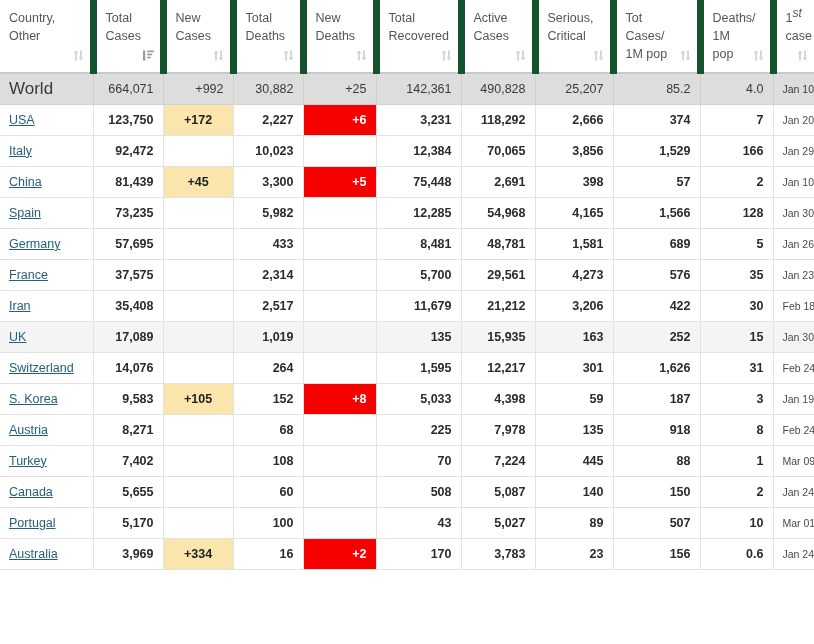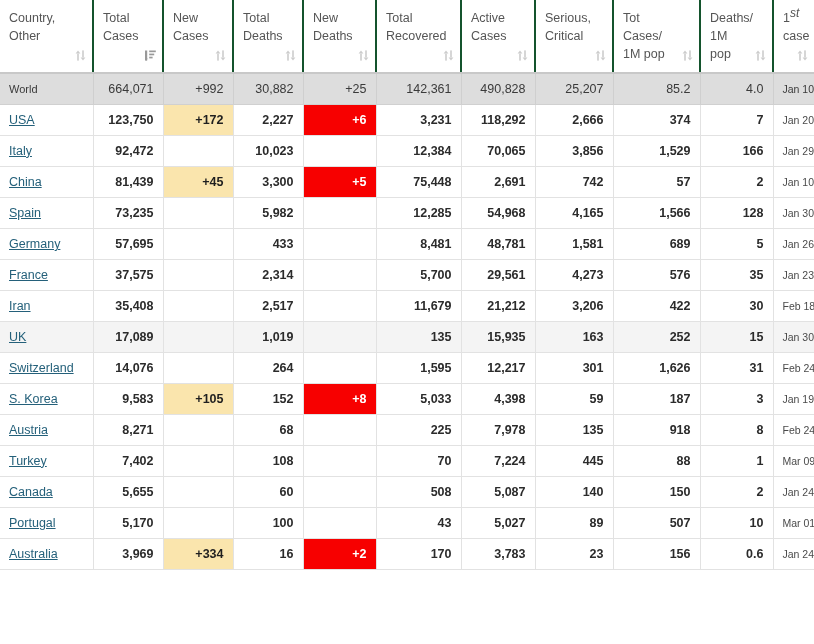--- a/index.html
+++ b/index.html
@@ -25,21 +25,21 @@
 
   
   thead th {
     background: #ffffff;
     color: #555555;
     font-weight: normal;
     font-size: 12.5px;
     text-align: left;
     vertical-align: top;
     padding: 9px 8px 9px 9px;
-    border-right: 2px solid #14532d;
+    border-right: 7px solid #14532d;
     border-bottom: 2px solid #c8c8c8;
     height: 48px;
     box-sizing: border-box;
     position: relative;
     line-height: 1.45;
   }
   thead th:last-child { border-right: none; }
 
   .th-inner {
     display: block;
@@ -96,25 +96,26 @@
     background: #f4f4f4;
   }
 
   td.cell-country a {
     color: #24607a;
     text-decoration: underline;
     font-size: 12.5px;
     font-weight: normal;
     margin-top: 48px;
   }
-  tr.row-world td.cell-country { color: #3a3a3a; font-size: 11px; }
+  tr.row-world td.cell-country { color: #3a3a3a; font-size: 17px; }
 
   td.hl-yellow {
     background: #fae5ad;
     color: #1f1f1f;
+    text-align: center;
   }
   td.hl-red {
     background: #f70000;
     color: #ffffff;
   }
 
   td.cell-date {
     font-size: 10.5px;
     font-weight: normal;
     color: #4a4a4a;
@@ -342,21 +343,21 @@
         <td class="cell-date">Jan 29</td>
       </tr>
       <tr>
         <td class="cell-country"><a href="#">China</a></td>
         <td>81,439</td>
         <td class="hl-yellow">+45</td>
         <td>3,300</td>
         <td class="hl-red">+5</td>
         <td>75,448</td>
         <td>2,691</td>
-        <td>742</td>
+        <td>398</td>
         <td>57</td>
         <td>2</td>
         <td class="cell-date">Jan 10</td>
       </tr>
       <tr>
         <td class="cell-country"><a href="#">Spain</a></td>
         <td>73,235</td>
         <td></td>
         <td>5,982</td>
         <td></td>

